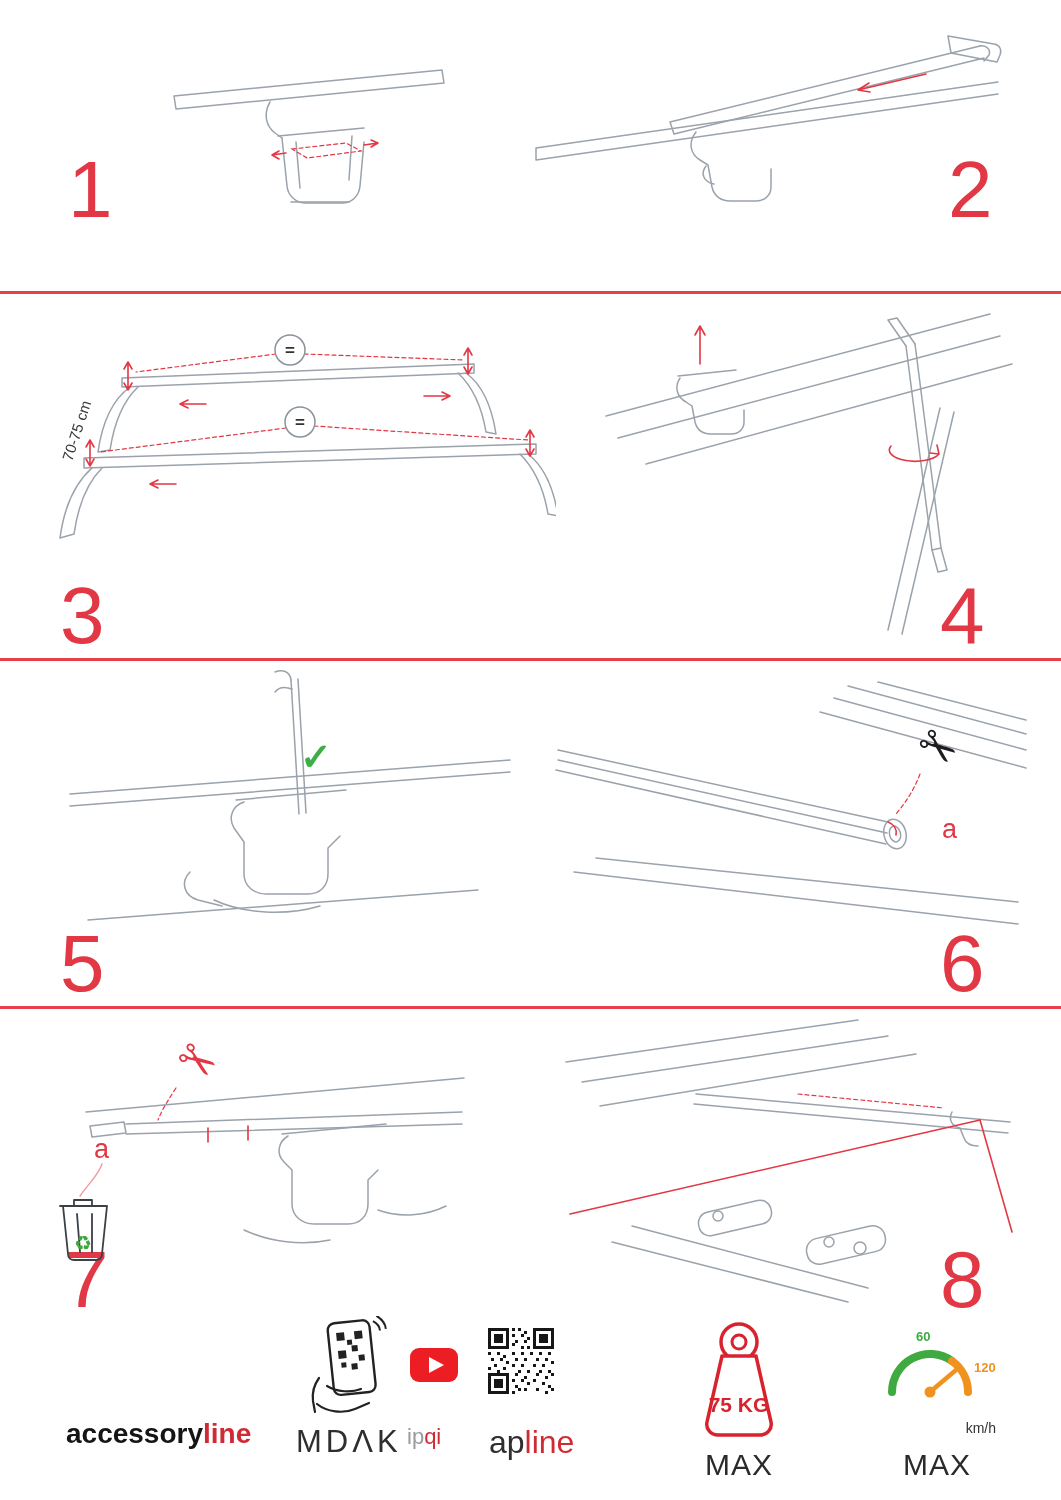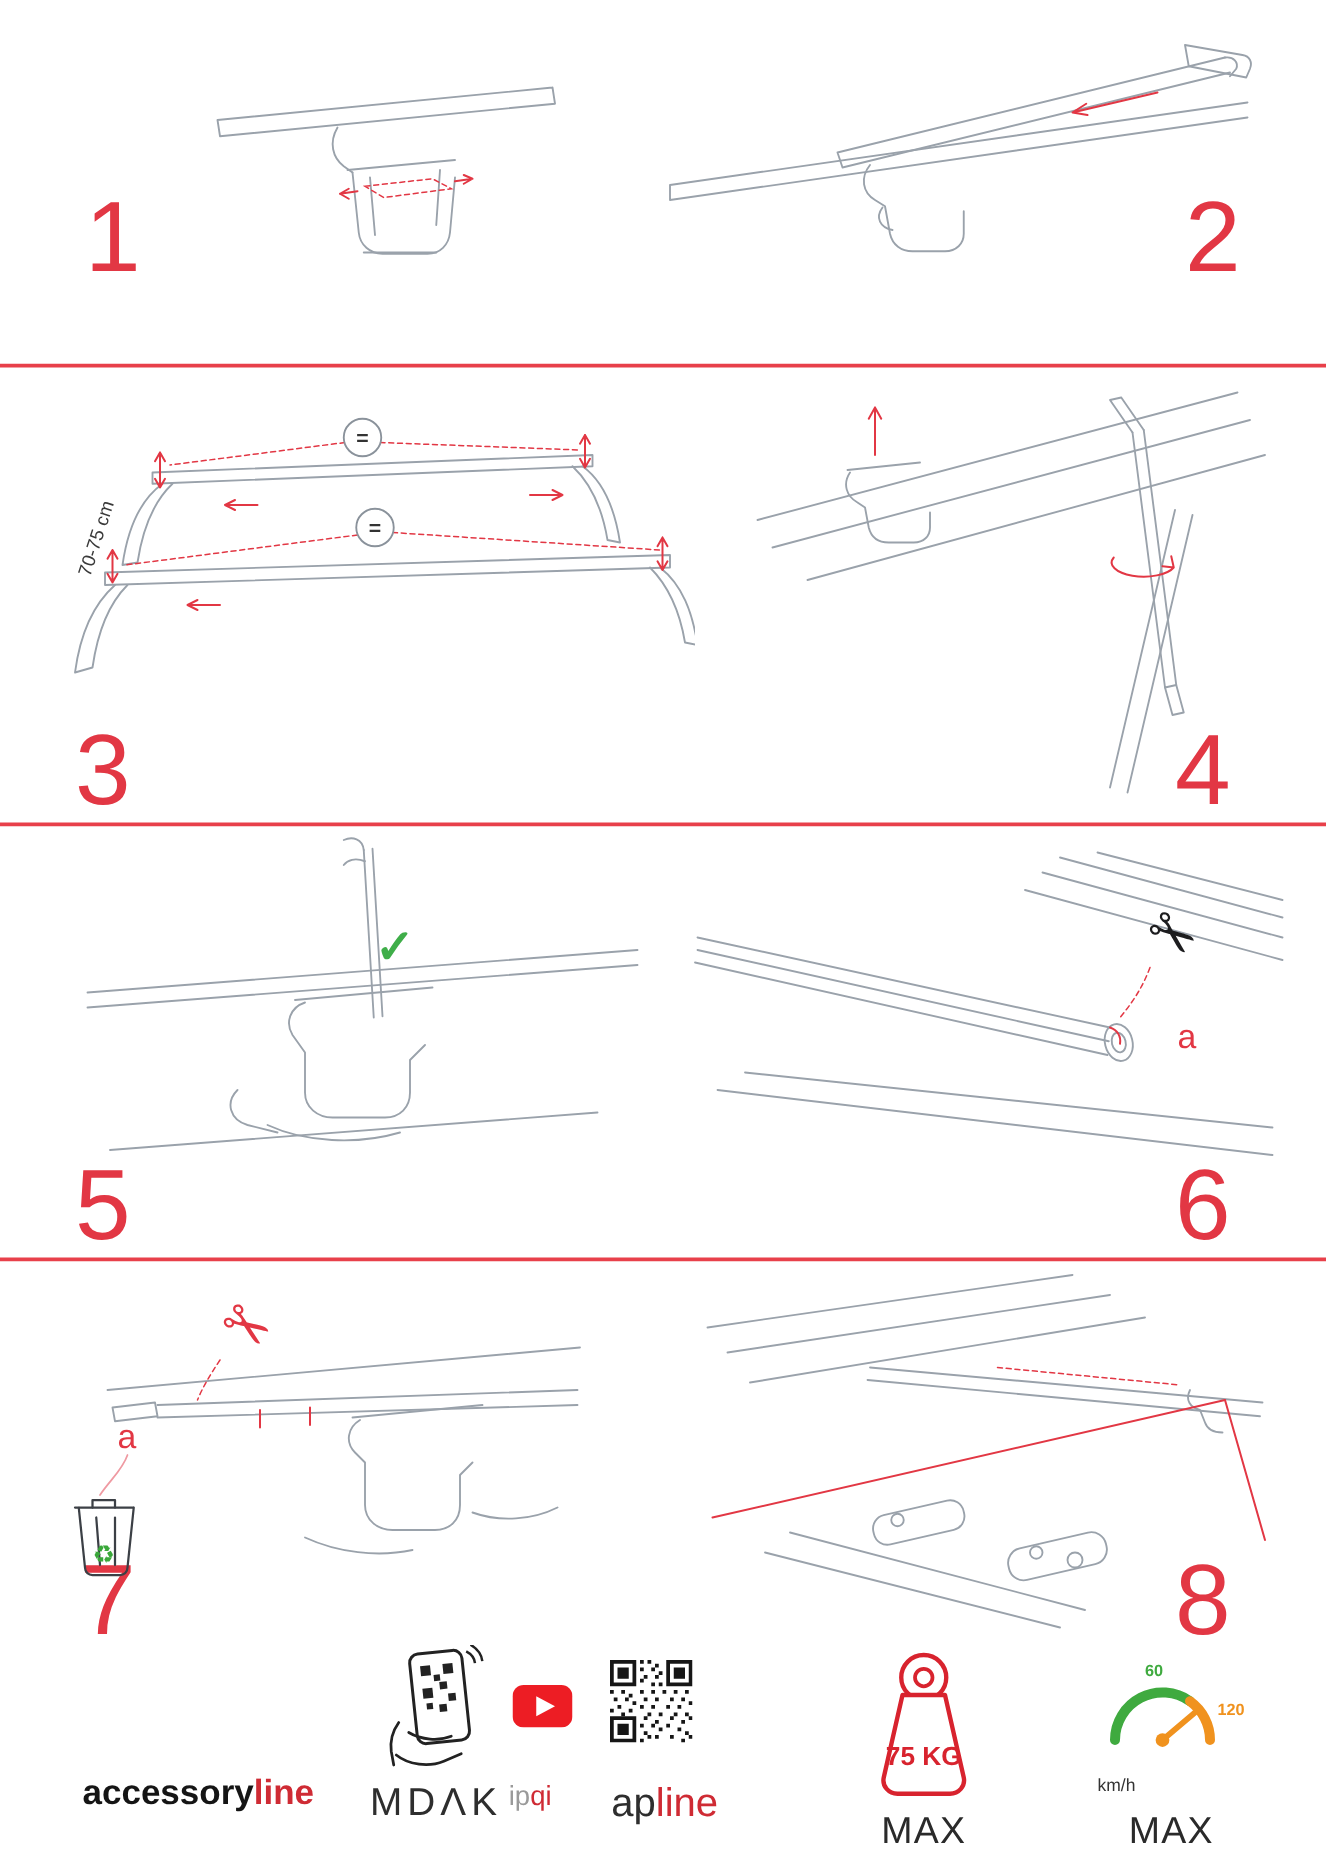--- a/index.html
+++ b/index.html
@@ -47,21 +47,21 @@
   .yt{position:absolute;left:410px;top:1348px}
   .ipqi{position:absolute;left:407px;top:1424px;font-size:22px;color:#9a9a9a;font-weight:500}
   .ipqi .red2{color:var(--brandred)}
   .qr{position:absolute;left:488px;top:1328px}
   .apline{position:absolute;left:489px;top:1424px;font-size:32px;color:#2e2e2e;font-weight:500}
   .apline .red2{color:var(--brandred)}
   .weight{position:absolute;left:684px;top:1318px}
   .maxload{position:absolute;left:684px;top:1448px;width:110px;text-align:center;
            font-size:30px;color:#2a2a2a;font-weight:500;letter-spacing:1px}
   .speed{position:absolute;left:878px;top:1326px}
-  .kmh{position:absolute;left:878px;top:1420px;width:118px;text-align:left;
+  .kmh{position:absolute;left:878px;top:1420px;width:118px;text-align:right;
        font-size:14px;color:#333}
   .maxspeed{position:absolute;left:878px;top:1448px;width:118px;text-align:center;
             font-size:30px;color:#2a2a2a;font-weight:500;letter-spacing:1px}
 </style>
 </head>
 <body>
 
 <div class="page">
 
   <div class="num" id="n1">1</div>

